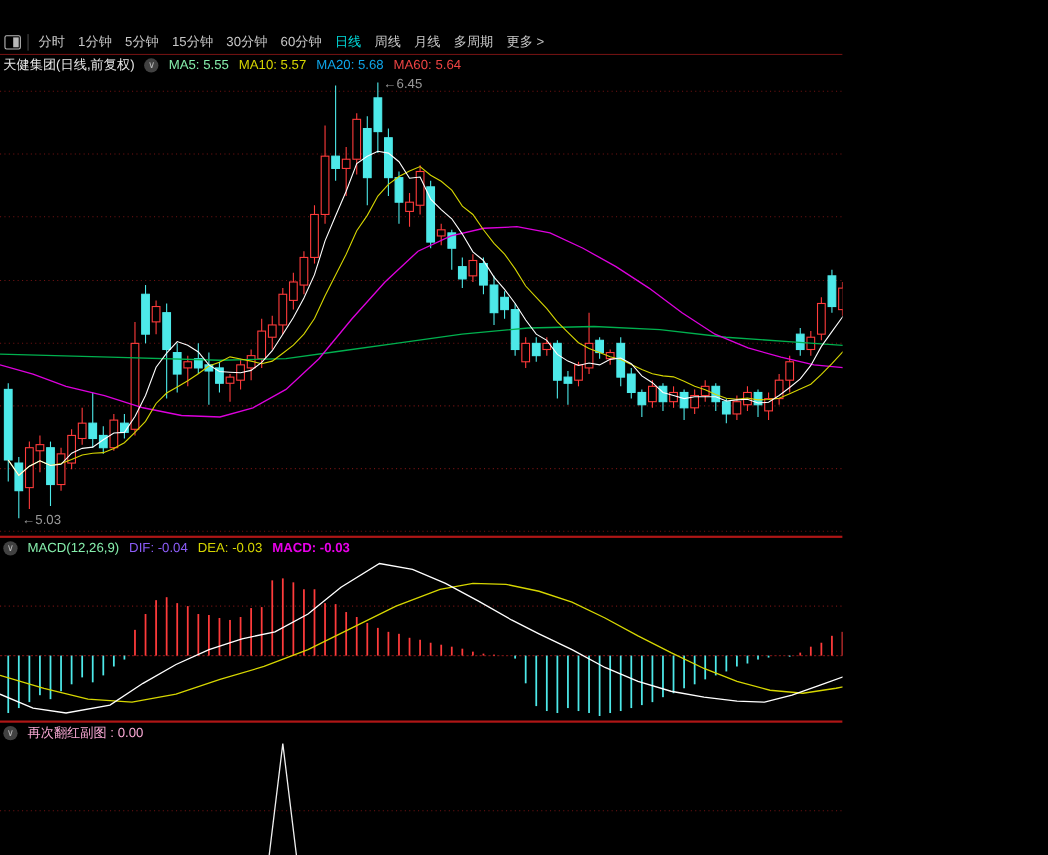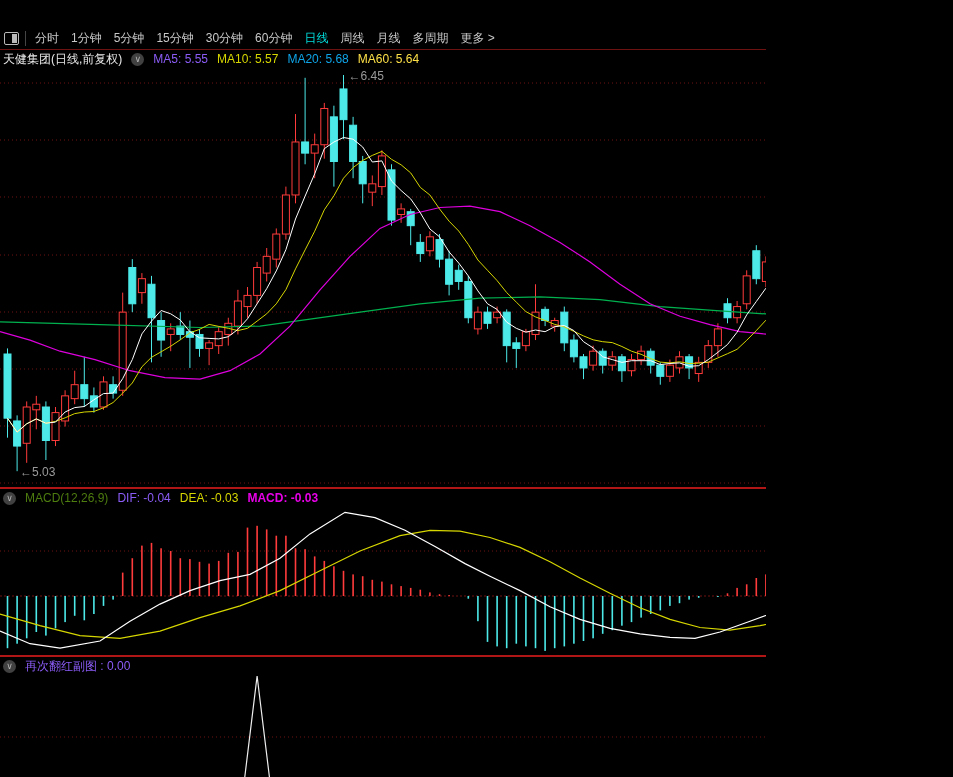--- a/index.html
+++ b/index.html
@@ -37,37 +37,37 @@
         <span class="tb-item">周线</span>
         <span class="tb-item">月线</span>
         <span class="tb-item">多周期</span>
         <span class="tb-item">更多 &gt;</span>
       </div>
   </div>
 
   <div class="label-row" id="main-label-row" style="top:23px;">
     <span style="color: rgb(232, 232, 232); text-align: center;">天健集团(日线,前复权)</span>
     <span class="chev">∨</span>
-  <span style="color: #8b5cf6;">MA5: 5.55</span>
+  <span style="color: #86efac;">MA5: 5.55</span>
       <span style="color: rgb(214, 214, 0);">MA10: 5.57</span>
       <span style="color: #0ea5e9;">MA20: 5.68</span>
-      <span style="color: #fde047;">MA60: 5.64</span>
+      <span style="color: #ef4444;">MA60: 5.64</span>
     </div>
 
   <div class="label-row" id="macd-label-row" style="top:462px;">
     <span class="chev">∨</span>
-    <span style="color: #4d7c0f;">MACD(12,26,9)</span>
+    <span style="color: #86efac;">MACD(12,26,9)</span>
   <span style="color: #8b5cf6;">DIF: -0.04</span>
       <span style="color: rgb(214, 214, 0); text-align: right;">DEA: -0.03</span>
       <span style="color: rgb(232, 0, 232); font-weight: bold;">MACD: -0.03</span>
     </div>
 
   <div class="label-row" id="signal-label-row" style="top:630px;">
     <span class="chev">∨</span>
-    <span style="color: #8b5cf6;">再次翻红副图 : 0.00</span>
+    <span style="color: #f9a8d4;">再次翻红副图 : 0.00</span>
   </div>
 
   <svg id="main-svg" width="953" height="437" viewBox="0 0 953 437" style="top: 22px;">
       <g>
         <line x1="0" y1="33" x2="953" y2="33" stroke="#701313" stroke-width="1" stroke-dasharray="1,3"></line>
         <line x1="0" y1="90" x2="953" y2="90" stroke="#701313" stroke-width="1" stroke-dasharray="1,3"></line>
         <line x1="0" y1="147" x2="953" y2="147" stroke="#701313" stroke-width="1" stroke-dasharray="1,3"></line>
         <line x1="0" y1="205" x2="953" y2="205" stroke="#701313" stroke-width="1" stroke-dasharray="1,3"></line>
         <line x1="0" y1="262" x2="953" y2="262" stroke="#701313" stroke-width="1" stroke-dasharray="1,3"></line>
         <line x1="0" y1="319" x2="953" y2="319" stroke="#701313" stroke-width="1" stroke-dasharray="1,3"></line>

